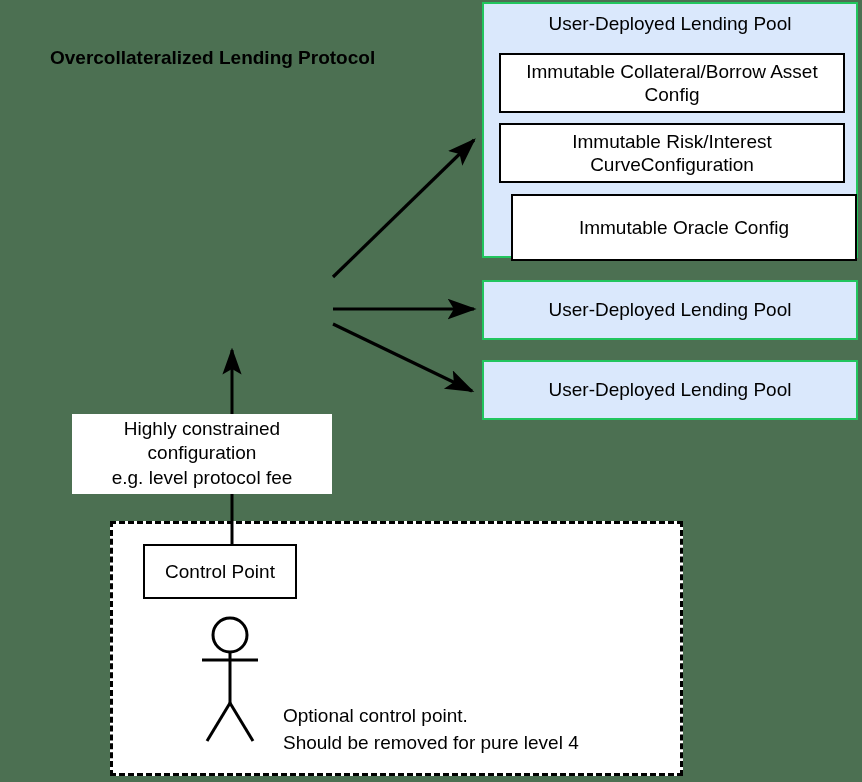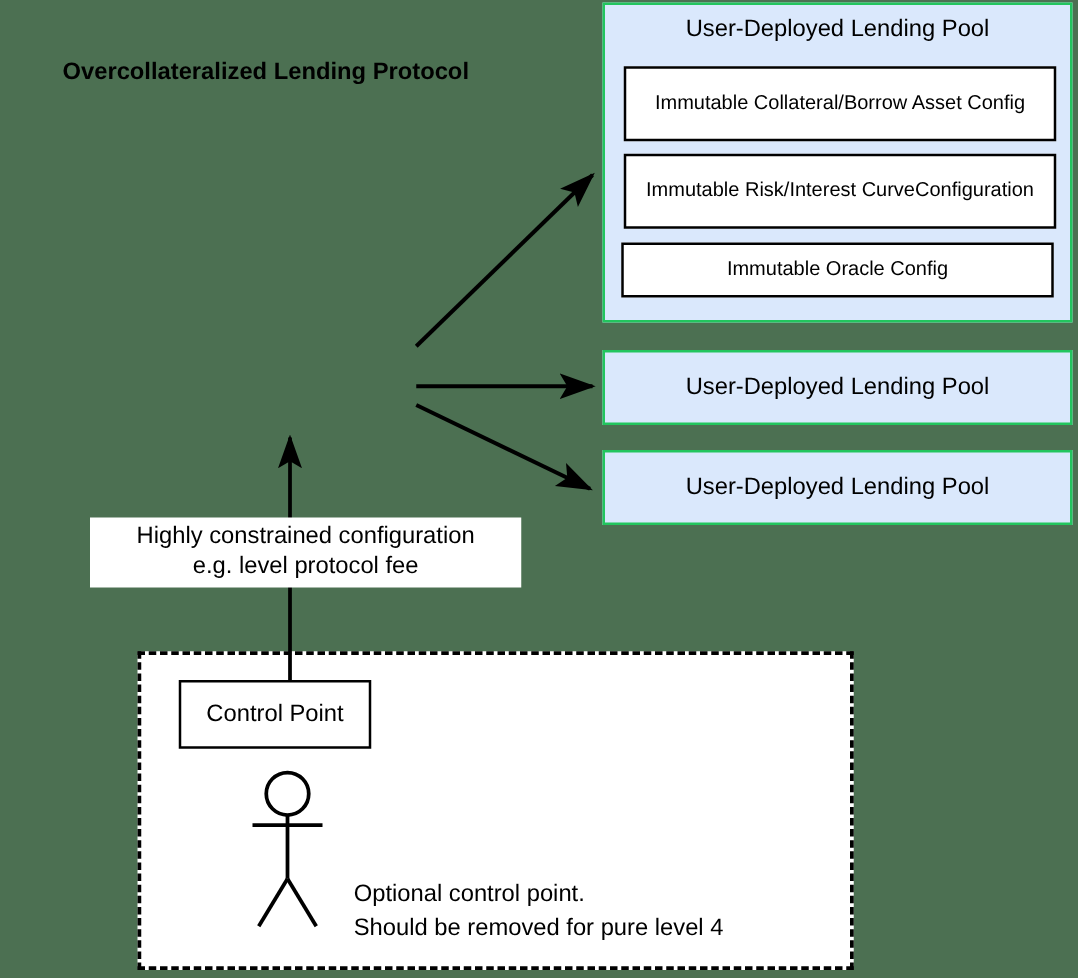--- a/index.html
+++ b/index.html
@@ -41,21 +41,21 @@
     white-space: nowrap;
   }
   .config-box {
     background: #ffffff;
     border: 2px solid #000000;
     box-sizing: border-box;
     display: flex;
     align-items: center;
     justify-content: center;
     text-align: center;
-    font-size: 16px;
+    font-size: 19px;
     color: #000000;
     line-height: 1.22;
   }
 
   
   #factory-contract {
     left: 131px;
     top: 276px;
     width: 200px;
     height: 66px;
@@ -66,21 +66,21 @@
     align-items: center;
     justify-content: center;
     font-size: 19px;
     color: #000000;
   }
 
   
   #config-note {
     left: 72px;
     top: 414px;
-    width: 345px;
+    width: 260px;
     background: #ffffff;
     color: #000000;
     font-size: 19px;
     line-height: 1.28;
     text-align: center;
     padding: 3px 0 4px 0;
     box-sizing: border-box;
   }
 
   
@@ -130,21 +130,21 @@
 
   <div class="abs" id="diagram-title">Overcollateralized Lending Protocol</div>
 
   <div class="abs pool-box" id="pool-1" style="left:482px; top:2px; width:376px; height:256px;">
     <div class="pool-title" style="margin-top:9px;">User-Deployed Lending Pool</div>
 
     <div class="abs config-box" style="left:15px; top:49px; width:346px; height:60px;">Immutable Collateral/Borrow Asset Config</div>
 
     <div class="abs config-box" style="left:15px; top:119px; width:346px; height:60px;">Immutable Risk/Interest CurveConfiguration</div>
 
-    <div class="abs config-box" style="left:13px; top:190px; width:346px; height:44px;">Immutable Oracle Config</div>
+    <div class="abs config-box" style="left:27px; top:190px; width:346px; height:67px;">Immutable Oracle Config</div>
   </div>
 
   <div class="abs pool-box" id="pool-2" style="left:482px; top:280px; width:376px; height:60px;">
     <div class="pool-title" style="margin-top:17px;">User-Deployed Lending Pool</div>
   </div>
 
   <div class="abs pool-box" id="pool-3" style="left:482px; top:360px; width:376px; height:60px;">
     <div class="pool-title" style="margin-top:17px;">User-Deployed Lending Pool</div>
   </div>
 

